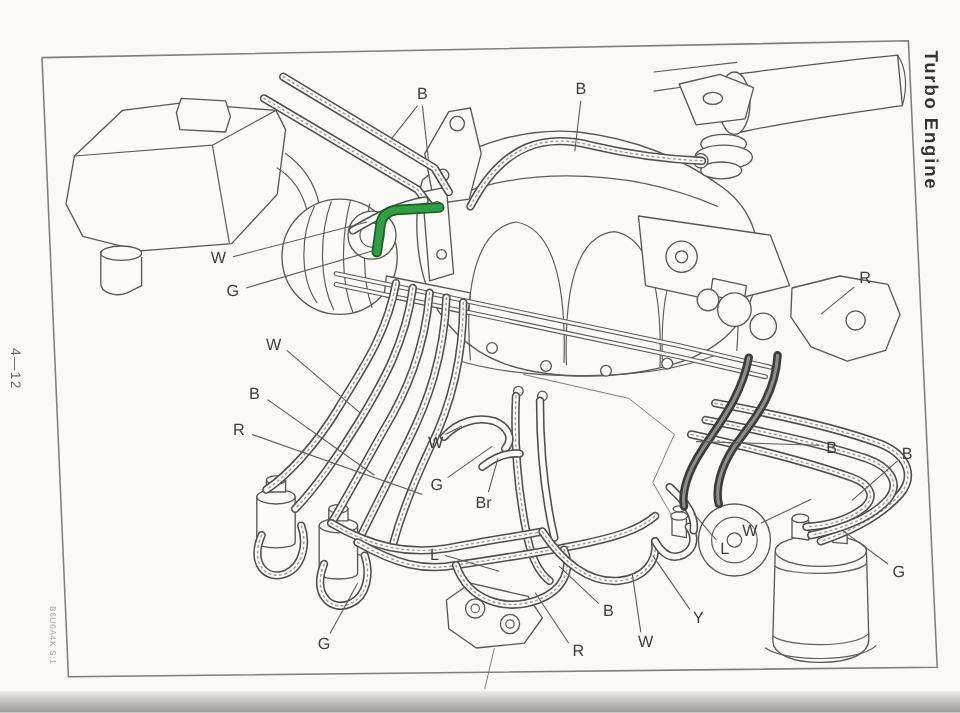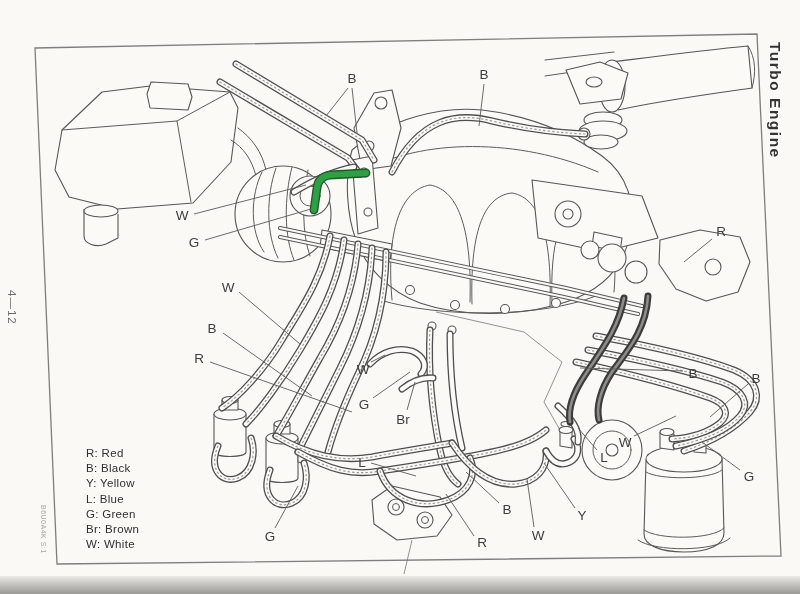--- a/index.html
+++ b/index.html
@@ -319,24 +319,15 @@
         <text x="749" y="477" class="lbl">G</text>
         <line x1="712" y1="239" x2="684" y2="262" class="leader"></line>
         <text x="721" y="232" class="lbl">R</text>
       </g>
   </svg>
 
   <div class="vtext title">Turbo Engine</div>
   <div class="vtext pnum">4—12</div>
   <div class="vtext fcode">B6U0A4K S:1</div>
 
-  <div class="legend">
-    <div>R: Red</div>
-    <div>B: Black</div>
-    <div>Y: Yellow</div>
-    <div>L: Blue</div>
-    <div>G: Green</div>
-    <div>Br: Brown</div>
-    <div>W: White</div>
-  </div>
 
   <div class="scanbar"></div>
 </div>
 
 </body></html>

